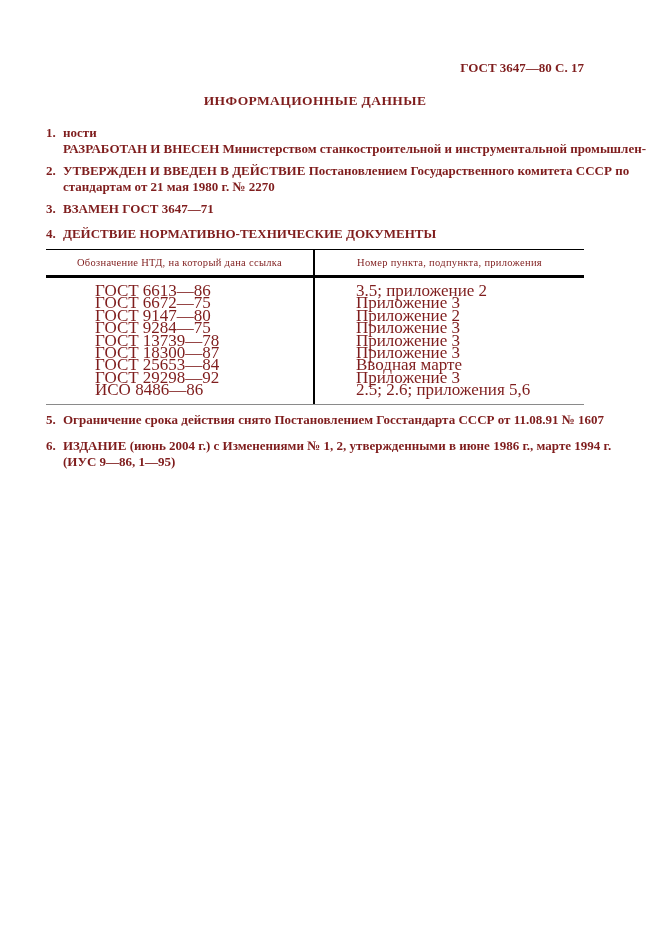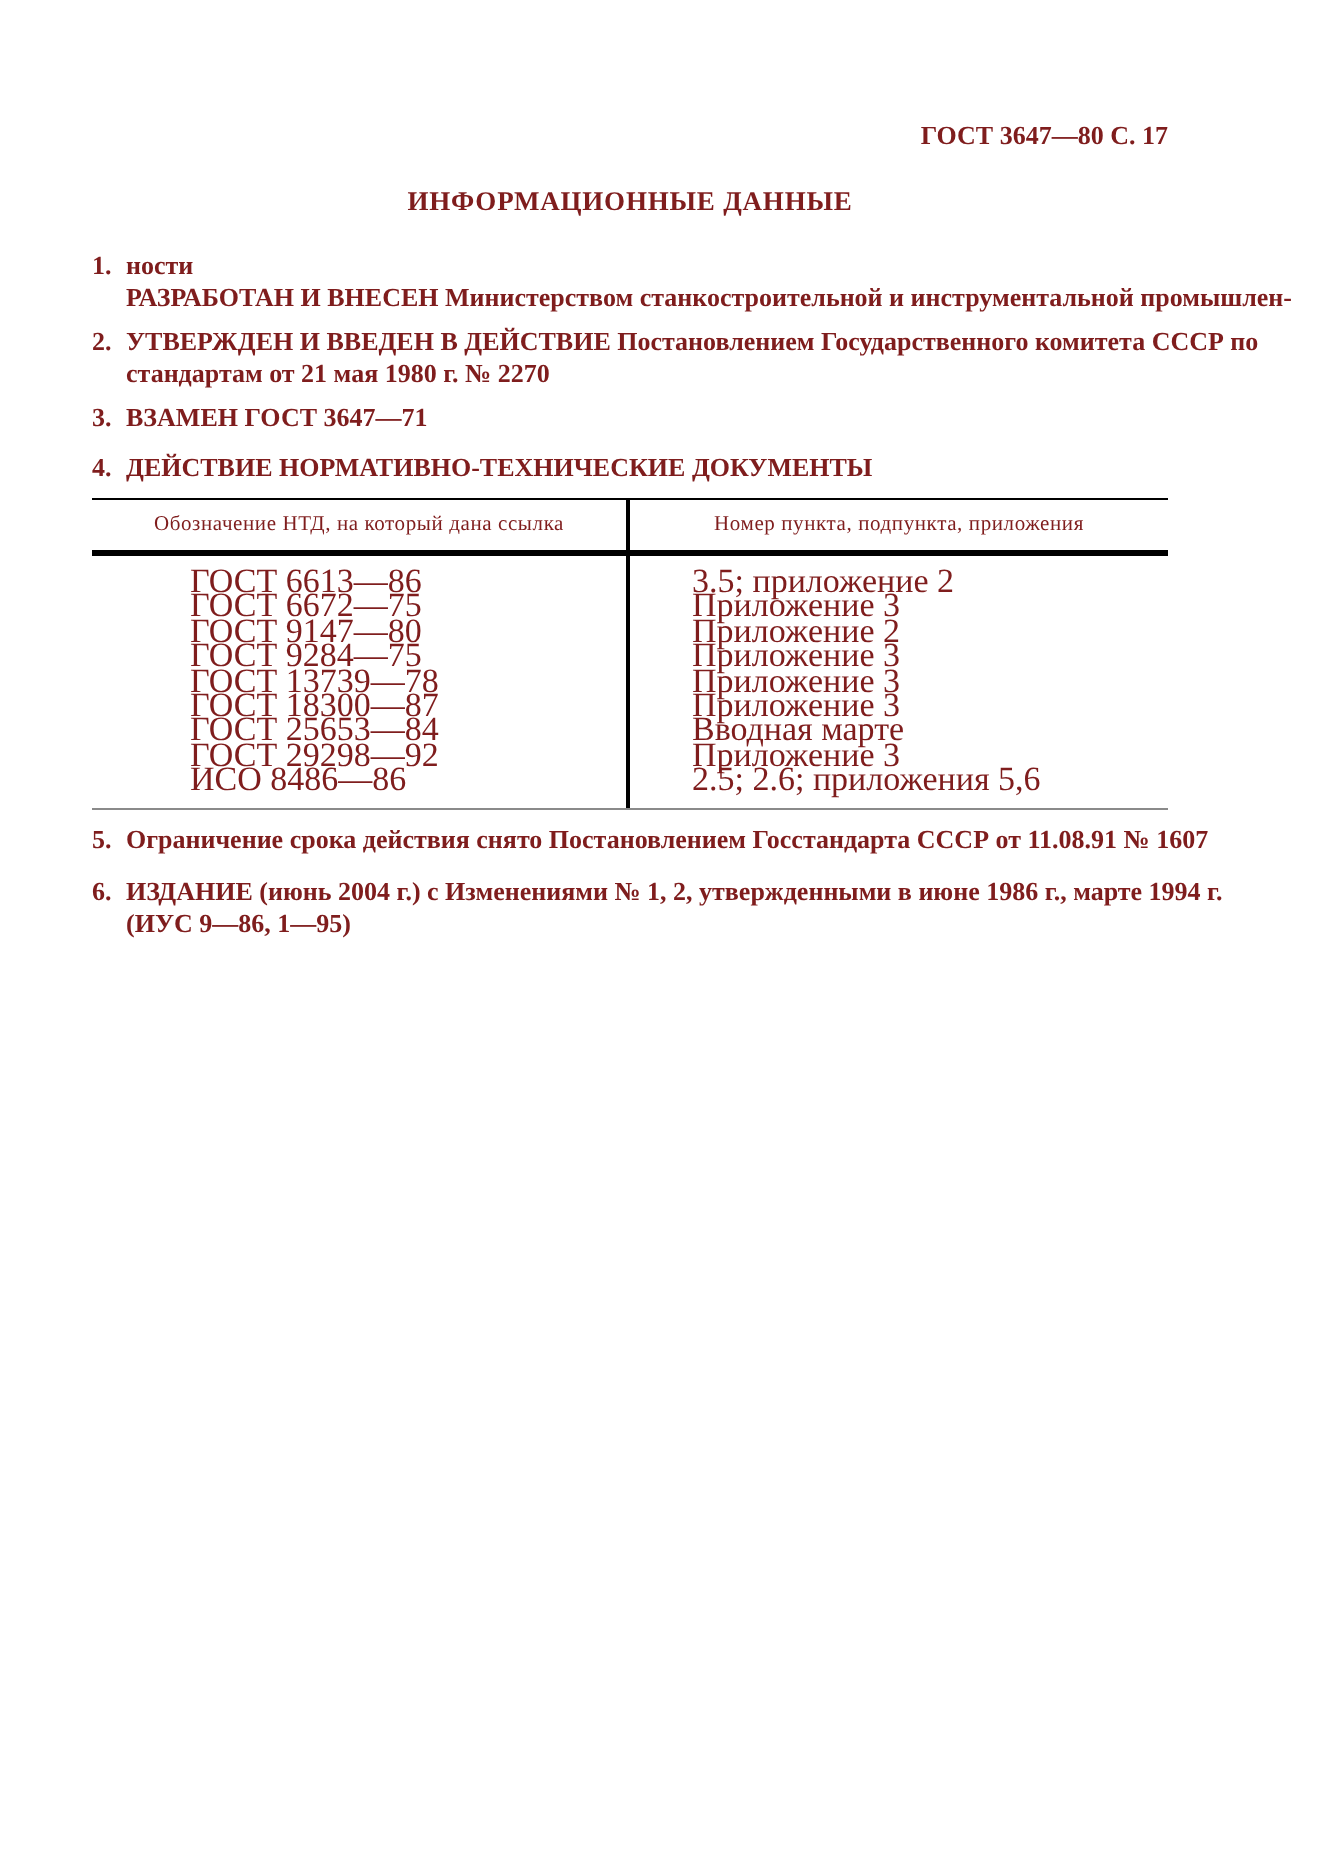--- a/index.html
+++ b/index.html
@@ -71,21 +71,21 @@
   }
   .tbl-header .th:first-child { border-right: 2px solid #000; }
   .tbl-body { display: flex; }
   .tbl-body .col {
     box-sizing: border-box;
     width: 50%;
     padding-top: 7px;
     padding-bottom: 7px;
   }
   .tbl-body .col1 { border-right: 2px solid #000; padding-left: 49px; }
-  .tbl-body .col2 { padding-left: 31px; }
+  .tbl-body .col2 { padding-left: 41px; }
   .cell {
     font-size: 17px;
     line-height: 12.4px;
     white-space: nowrap;
   }
 </style>
 </head>
 <body>
 
 <div class="page">

